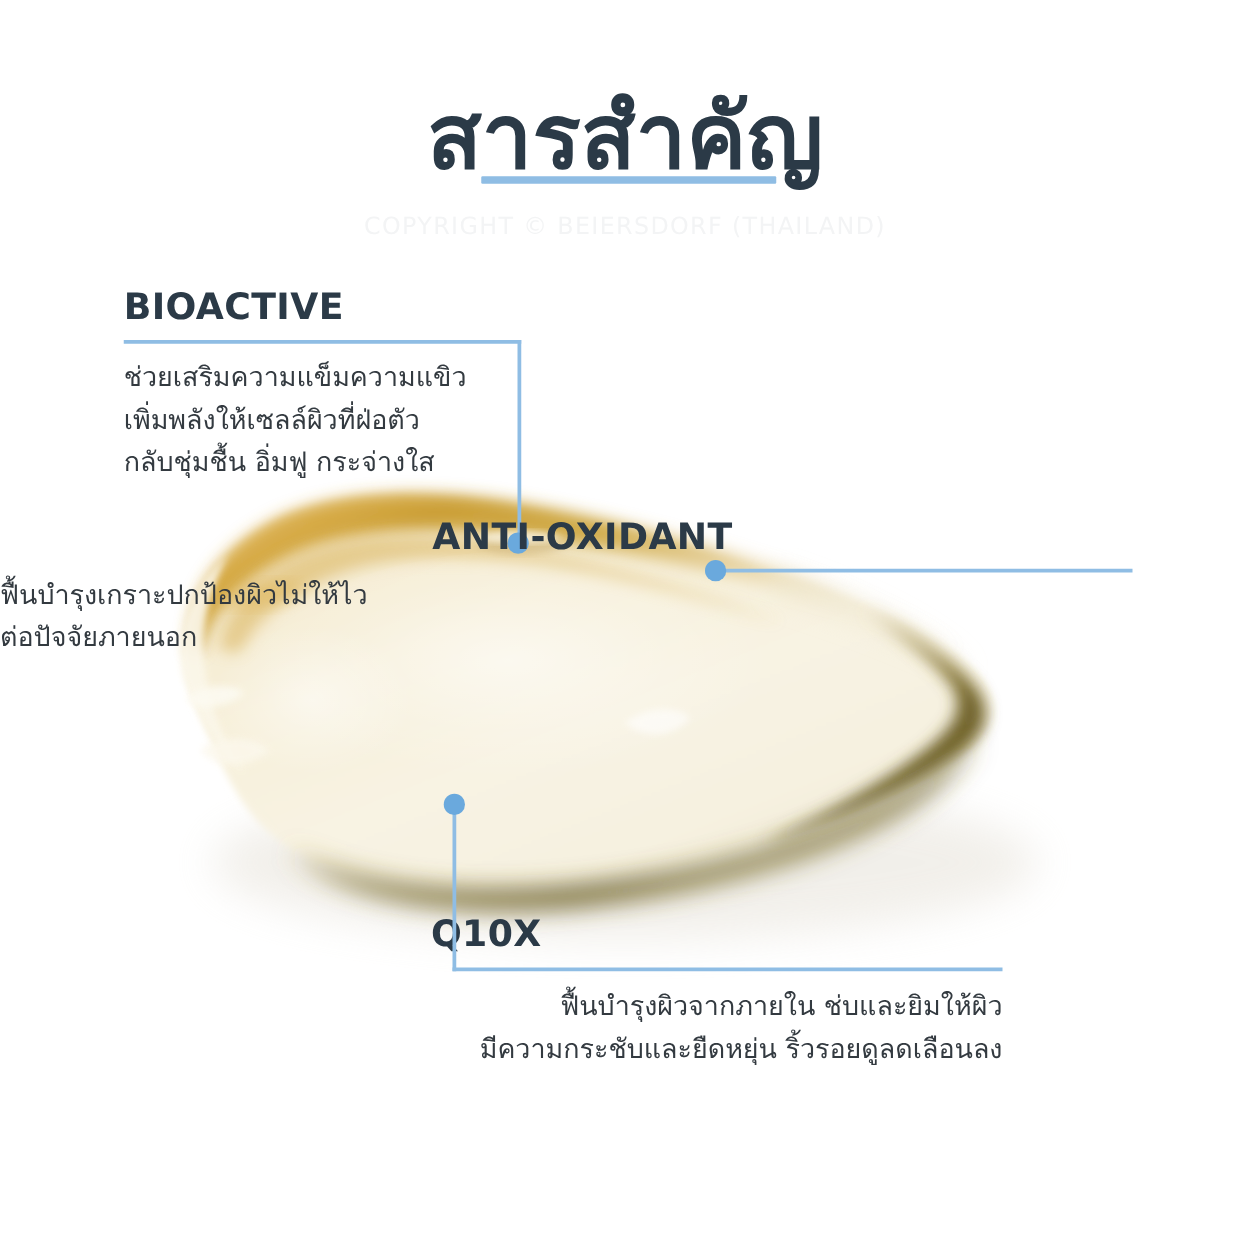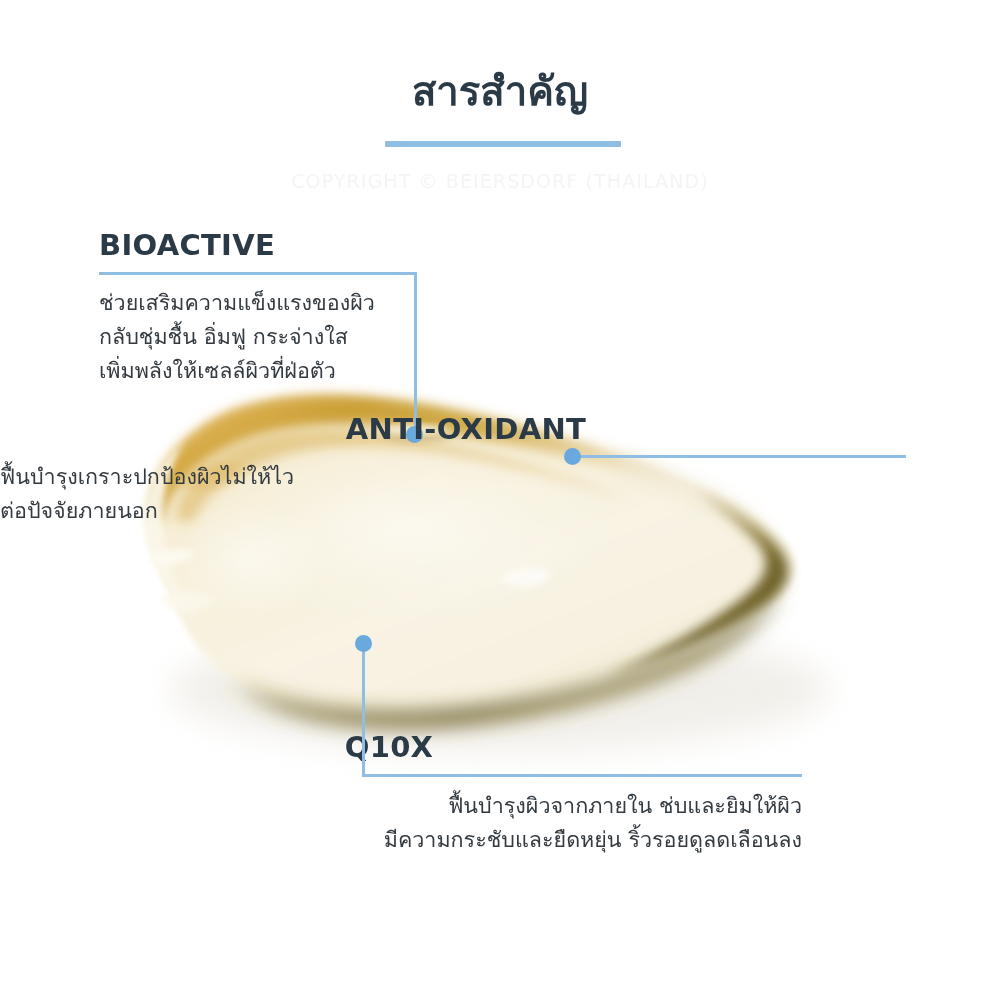--- a/index.html
+++ b/index.html
@@ -16,21 +16,21 @@
     font-family: "DejaVu Sans", "Liberation Sans", sans-serif;
   }
 
   
   #title {
     position: absolute;
     left: 0;
     top: 68px;
     width: 1000px;
     text-align: center;
-    font-size: 40px;
+    font-size: 72px;
     font-weight: 700;
     color: #2b3a47;
     letter-spacing: 0px;
     line-height: 1.15;
   }
   #title-underline {
     position: absolute;
     left: 385px;
     top: 141px;
     width: 236px;
@@ -269,23 +269,23 @@
     <path d="M 620,455 C 690,478 745,505 778,538 C 742,520 684,496 618,476 Z" fill="#efe7cf" opacity="0.6" filter="url(#soft10)"></path>
   </svg>
 
   <div id="bioactive-heading" class="callout-heading">BIOACTIVE</div>
 
   <div id="bioactive-rule" class="hline"></div>
   <div id="bioactive-vline" class="vline"></div>
   <div id="bioactive-dot" class="dot"></div>
 
   <div id="bioactive-body" class="callout-body">
-    <span class="ln">ช่วยเสริมความแข็งแรงของผิว</span>
+    <span class="ln">ช่วยเสริมความแข็มความแขิว</span>
+    <span class="ln">เพิ่มพลังให้เซลล์ผิวที่ฝ่อตัว</span>
     <span class="ln">กลับชุ่มชื้น อิ่มฟู กระจ่างใส</span>
-    <span class="ln">เพิ่มพลังให้เซลล์ผิวที่ฝ่อตัว</span>
   </div>
 
   <div id="antiox-heading" class="callout-heading">ANTI-OXIDANT</div>
 
   <div id="antiox-rule" class="hline"></div>
   <div id="antiox-dot" class="dot"></div>
 
   <div id="antiox-body" class="callout-body">
     <span class="ln">ฟื้นบำรุงเกราะปกป้องผิวไม่ให้ไว</span>
     <span class="ln">ต่อปัจจัยภายนอก</span>

